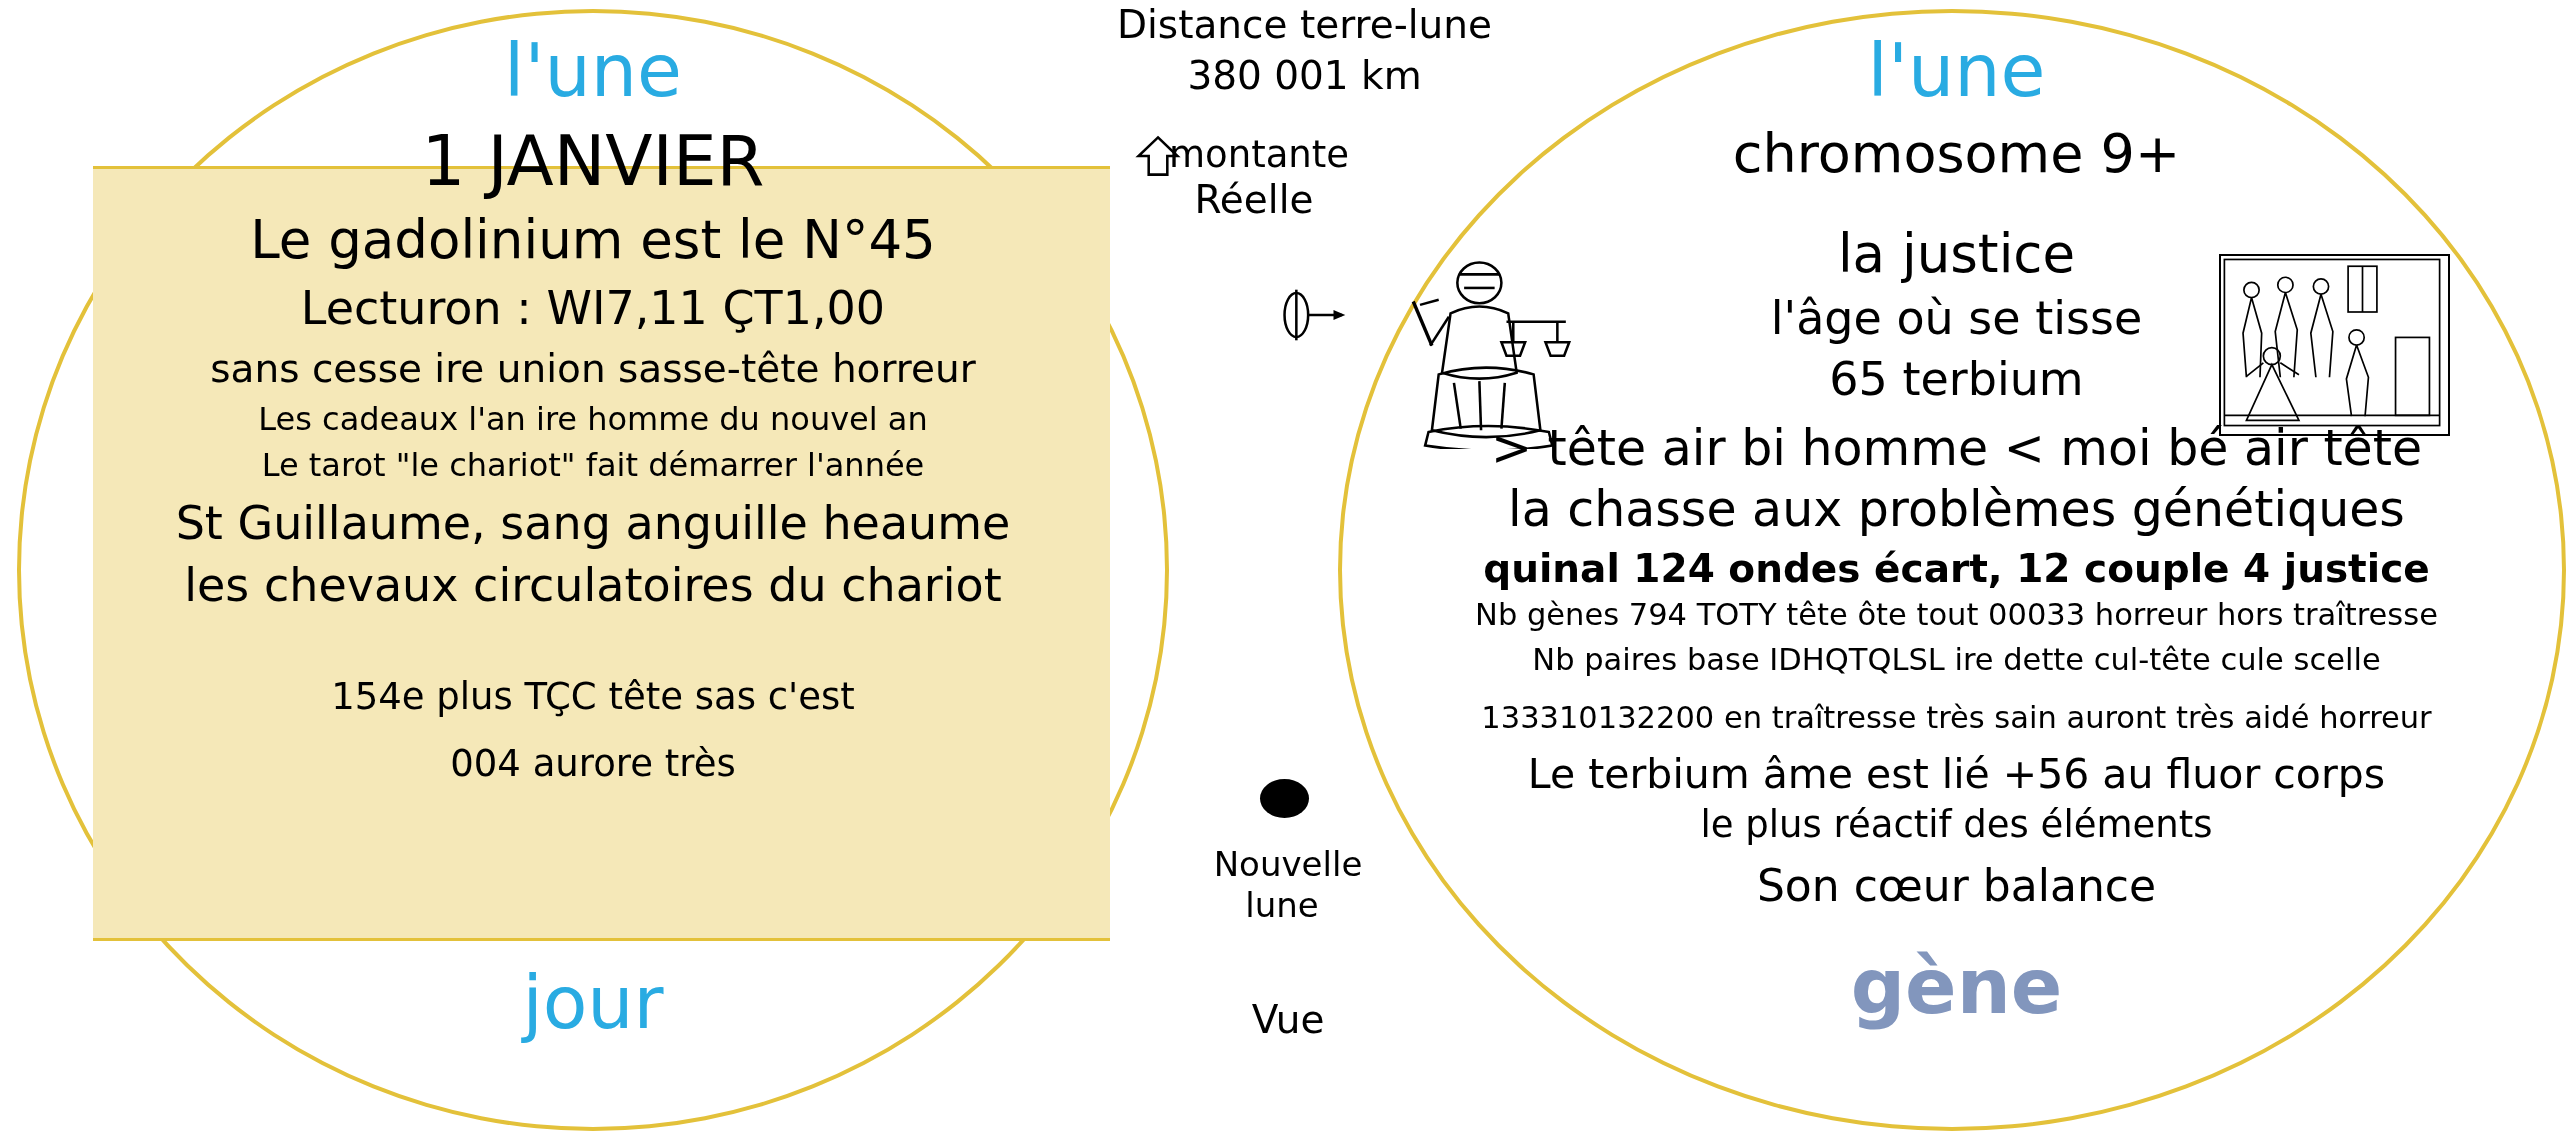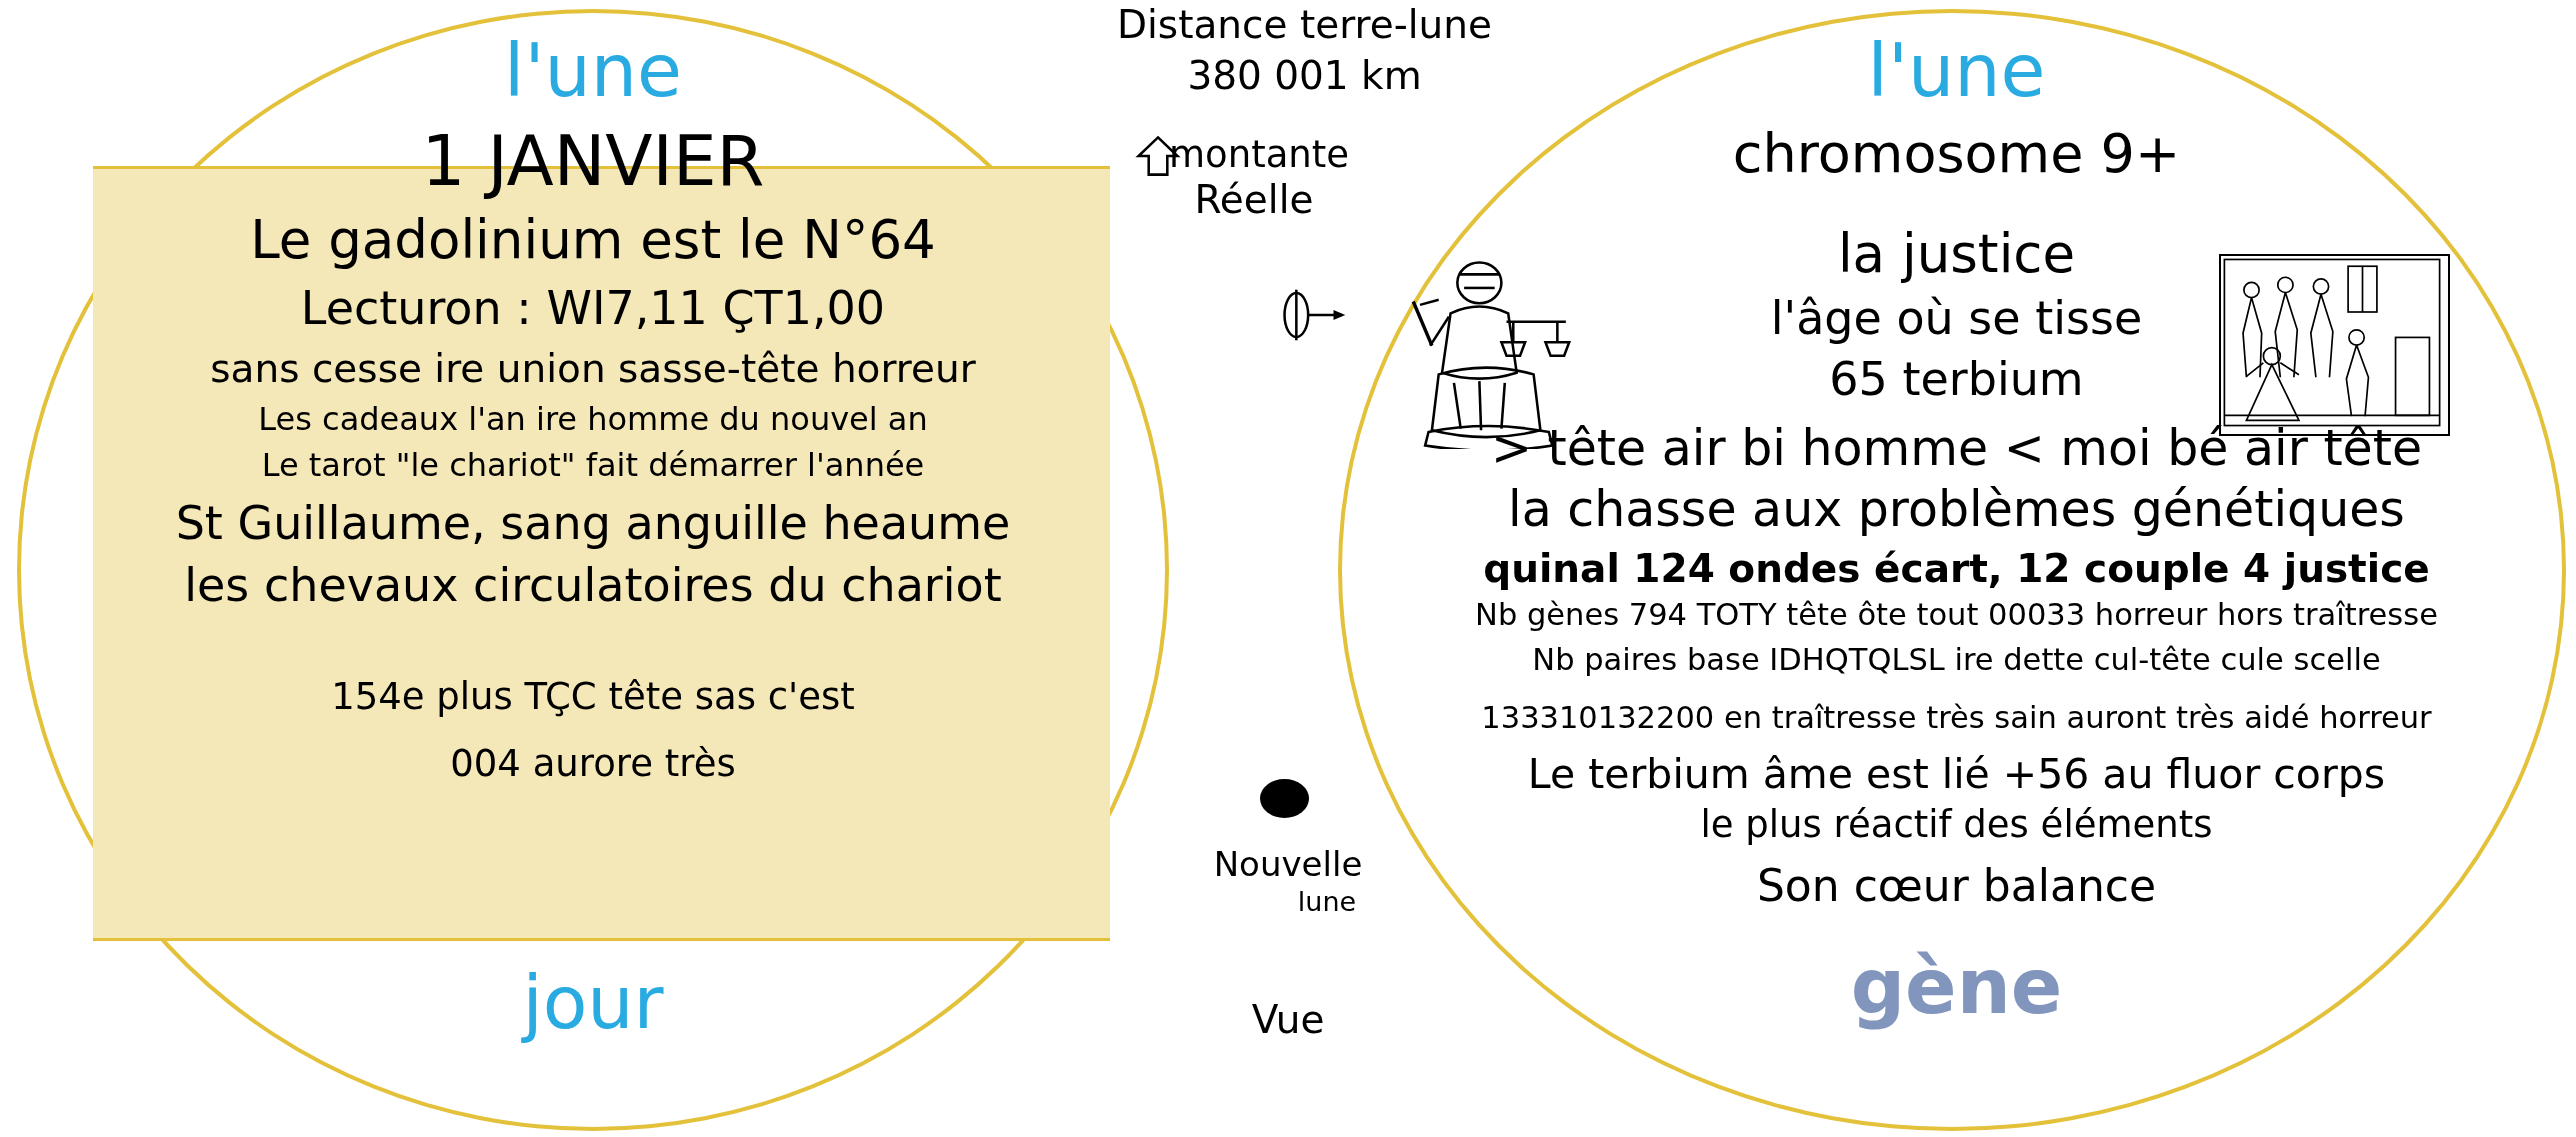--- a/index.html
+++ b/index.html
@@ -74,21 +74,21 @@
   #l-line8    { left: 0;    top: 678px; width: 1186px; font-size: 37px; }
   #l-line9    { left: 0;    top: 745px; width: 1186px; font-size: 37px; }
   #l-jour     { left: 0;    top: 966px; width: 1186px; font-size: 73px; }
 
   
   #c-dist1    { left: 1042px; top: 5.1px;   width: 525px; font-size: 39px; }
   #c-dist2    { left: 1042px; top: 56px;  width: 525px; font-size: 39px; }
   #c-mont     { left: 1169px; top: 136px; width: 305px; font-size: 37px; text-align:left;}
   #c-reelle   { left: 1042px; top: 180px; width: 424px; font-size: 39px; }
   #c-nouv1    { left: 1161px; top: 847px; width: 254px; font-size: 34px; }
-  #c-nouv2    { left: 1200px; top: 888px; width: 254px; font-size: 27px; }
+  #c-nouv2    { left: 1155px; top: 888px; width: 254px; font-size: 34px; }
   #c-vue      { left: 1161px; top: 1000px; width: 254px; font-size: 39px; }
 
   
   #arrow-up {
     position: absolute;
     left: 1135px;
     top: 134px;
     width: 46px;
     height: 44px;
   }
@@ -145,21 +145,21 @@
   }
 </style>
 </head>
 <body>
 
 <div class="circle" id="left-circle"></div>
 <div id="left-panel"></div>
 
 <div class="tx cyan" id="l-une">l'une</div>
 <div class="tx" id="l-date">1 JANVIER</div>
-<div class="tx" id="l-line1">Le gadolinium est le N°64</div>
+<div class="tx" id="l-line1">Le gadolinium est le N°45</div>
 <div class="tx" id="l-line2">Lecturon : WI7,11 ÇT1,00</div>
 <div class="tx" id="l-line3">sans cesse ire union sasse-tête horreur</div>
 <div class="tx" id="l-line4">Les cadeaux l'an ire homme du nouvel an</div>
 <div class="tx" id="l-line5">Le tarot "le chariot" fait démarrer l'année</div>
 <div class="tx" id="l-line6">St Guillaume, sang anguille heaume</div>
 <div class="tx" id="l-line7">les chevaux circulatoires du chariot</div>
 <div class="tx" id="l-line8">154e plus TÇC tête sas c'est</div>
 <div class="tx" id="l-line9">004 aurore très</div>
 <div class="tx cyan" id="l-jour">jour</div>
 

